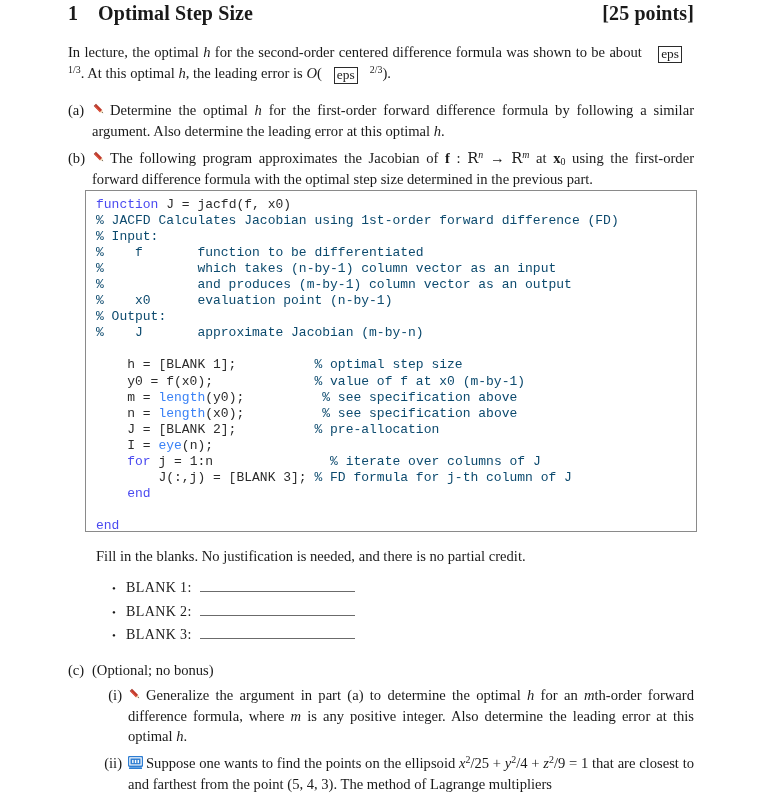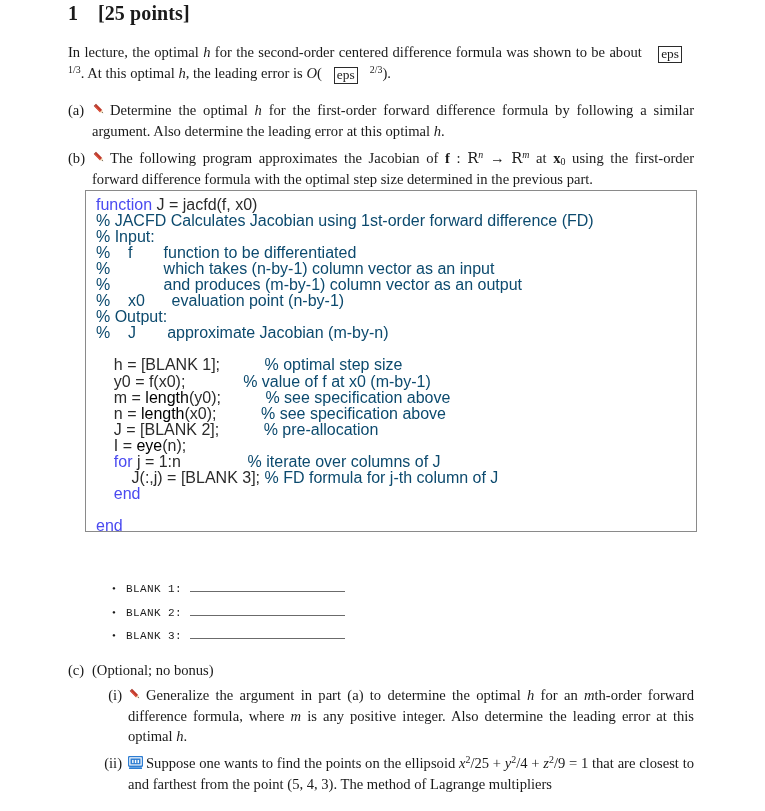--- a/index.html
+++ b/index.html
@@ -128,30 +128,30 @@
     left: 85px;
     top: 190px;
     width: 612px;
     height: 342px;
     border: 1px solid #8a8a8a;
     background: #ffffff;
     box-sizing: border-box;
     overflow: hidden;
   }
   .code {
-    font-family: Liberation Sans, sans-serif;
-    font-size: 16px;
+    font-family: Liberation Mono, monospace;
+    font-size: 13px;
     line-height: 16.05px;
     white-space: pre;
     padding: 6px 0 0 10px;
     color: #2b2b2b;
   }
   .kw  { color: #4a4af0; }
   .cm  { color: #0c4a6e; }
-  .fn  { color: #000000; }
+  .fn  { color: #3b82f6; }
   .pl  { color: #2b2b2b; }
 
   
   .fillin {
     position: absolute;
     left: 96px;
     top: 548px;
     width: 598px;
     font-size: 14.6px;
   }
@@ -169,39 +169,40 @@
     font-size: 14.6px;
   }
   .bullet {
     width: 14px;
     flex: 0 0 14px;
     font-size: 11px;
     line-height: 1;
     color: #1a1a1a;
   }
   .blank-label {
-    font-family: Liberation Mono, monospace;
-    font-size: 11px;
+    font-family: Liberation Serif, serif;
+    font-size: 14px;
     flex: 0 0 auto;
     letter-spacing: 0.4px;
   }
   .blank-line {
     flex: 0 0 155px;
     border-bottom: 1.1px solid #6b6b6b;
     height: 13px;
     margin-left: 8px;
   }
 </style>
 </head>
 <body>
 
 <div class="page">
 
   <div class="section-head">
     <span class="section-num">1</span>
+    <span class="section-title">Optimal Step Size</span>
     <span class="section-points">[25 points]</span>
   </div>
 
   <div class="para intro">
     <span>In lecture, the optimal </span><span class="mi">h</span><span> for the second-order centered difference formula was shown to be about </span><span class="boxed">eps</span><sup class="ex">1/3</sup><span>. At this optimal </span><span class="mi">h</span><span>, the leading error is </span><span class="mi">O</span>(<span class="boxed">eps</span><sup class="ex">2/3</sup><span>).</span>
   </div>
 
   <div class="item item-a">
     <span class="item-label">(a)</span>
     <div class="item-body">
@@ -229,20 +230,21 @@
           <polygon points="7.45,12.2 8.55,12.2 8,13.6" fill="#3a3a3a"></polygon>
         </g>
       </svg></span><span>The following program approximates the Jacobian of </span><span class="mi mbf">f</span><span> : </span><span class="bb">R</span><sup class="ex mi">n</sup><span> → </span><span class="bb">R</span><sup class="ex mi">m</sup><span> at </span><span class="mi mbf">x</span><sub class="ex">0</sub><span> using the first-order forward difference formula with the optimal step size determined in the previous part.</span>
     </div>
   </div>
 
   <div class="codebox">
     <div class="code" id="code-listing"><div><span class="kw">function</span><span class="pl"> J = </span><span class="pl">jacfd</span><span class="pl">(f, x0)</span></div><div><span class="cm">% JACFD Calculates Jacobian using 1st-order forward difference (FD)</span></div><div><span class="cm">% Input:</span></div><div><span class="cm">%    f       function to be differentiated</span></div><div><span class="cm">%            which takes (n-by-1) column vector as an input</span></div><div><span class="cm">%            and produces (m-by-1) column vector as an output</span></div><div><span class="cm">%    x0      evaluation point (n-by-1)</span></div><div><span class="cm">% Output:</span></div><div><span class="cm">%    J       approximate Jacobian (m-by-n)</span></div><div>&nbsp;</div><div><span class="pl">    h = [BLANK 1];          </span><span class="cm">% optimal step size</span></div><div><span class="pl">    y0 = f(x0);             </span><span class="cm">% value of f at x0 (m-by-1)</span></div><div><span class="pl">    m = </span><span class="fn">length</span><span class="pl">(y0);          </span><span class="cm">% see specification above</span></div><div><span class="pl">    n = </span><span class="fn">length</span><span class="pl">(x0);          </span><span class="cm">% see specification above</span></div><div><span class="pl">    J = [BLANK 2];          </span><span class="cm">% pre-allocation</span></div><div><span class="pl">    I = </span><span class="fn">eye</span><span class="pl">(n);</span></div><div><span class="pl">    </span><span class="kw">for</span><span class="pl"> j = 1:n               </span><span class="cm">% iterate over columns of J</span></div><div><span class="pl">        J(:,j) = [BLANK 3]; </span><span class="cm">% FD formula for j-th column of J</span></div><div><span class="pl">    </span><span class="kw">end</span></div><div>&nbsp;</div><div><span class="kw">end</span></div></div>
   </div>
 
+  <div class="fillin">Fill in the blanks. No justification is needed, and there is no partial credit.</div>
 
   <div class="blanks" id="blanks-list">
       <div class="blank-row">
         <span class="bullet">•</span>
         <span class="blank-label">BLANK 1:</span>
         <span class="blank-line"></span>
       </div>
       <div class="blank-row">
         <span class="bullet">•</span>
         <span class="blank-label">BLANK 2:</span>

